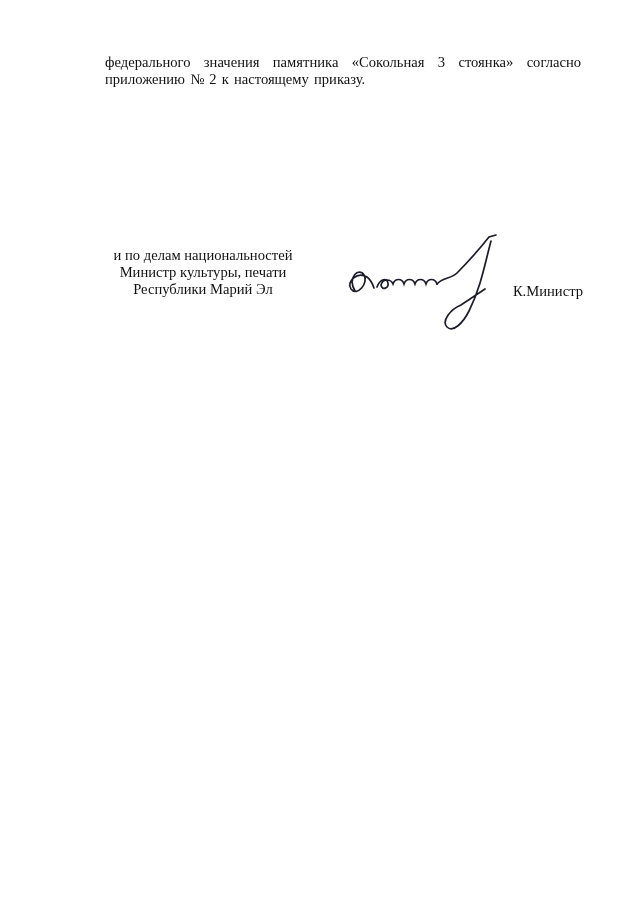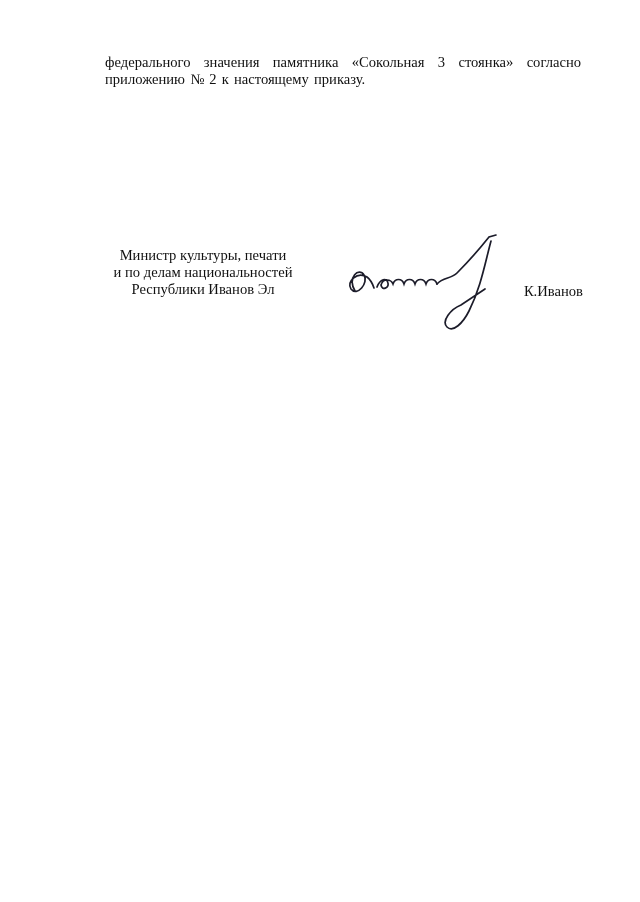--- a/index.html
+++ b/index.html
@@ -73,33 +73,33 @@
 
 <div class="page">
 
   <div class="content">
     <p class="para">федерального значения памятника «Сокольная 3 стоянка» согласно приложению № 2 к настоящему приказу.</p>
   </div>
 
   <div class="signature-row">
 
     <div class="signer-title">
+      <div>и по делам национальностей</div>
       <div>Министр культуры, печати</div>
-      <div>и по делам национальностей</div>
-      <div>Республики Иванов Эл</div>
+      <div>Республики Марий Эл</div>
     </div>
 
     <div class="signature-svg-wrap">
       <svg width="200" height="110" viewBox="0 0 200 110" aria-hidden="true">
         <g fill="none" stroke="#1c1c2a" stroke-width="1.7" stroke-linecap="round">
           <path d="M22,58 C14,44 26,34 31,42 C36,50 24,64 18,56 C13,49 24,38 34,44 C38,47 40,52 41,55"></path>
           <path d="M44,54 C47,46 54,44 55,50 C56,55 49,58 48,52 C50,45 58,46 60,51 C62,45 69,45 71,51 C73,45 80,45 82,51 C84,45 91,45 93,51 C95,45 102,45 104,51"></path>
           <path d="M104,51 C110,44 118,46 124,40 C136,28 148,14 156,4 L163,2"></path>
           <path d="M158,8 C152,30 148,54 136,78 C130,90 120,100 114,94 C108,88 118,76 128,72 L152,56"></path>
         </g>
       </svg>
     </div>
 
-    <div class="signer-name">К.Иванов</div>
+    <div class="signer-name">К.Министр</div>
 
   </div>
 
 </div>
 
 </body></html>

